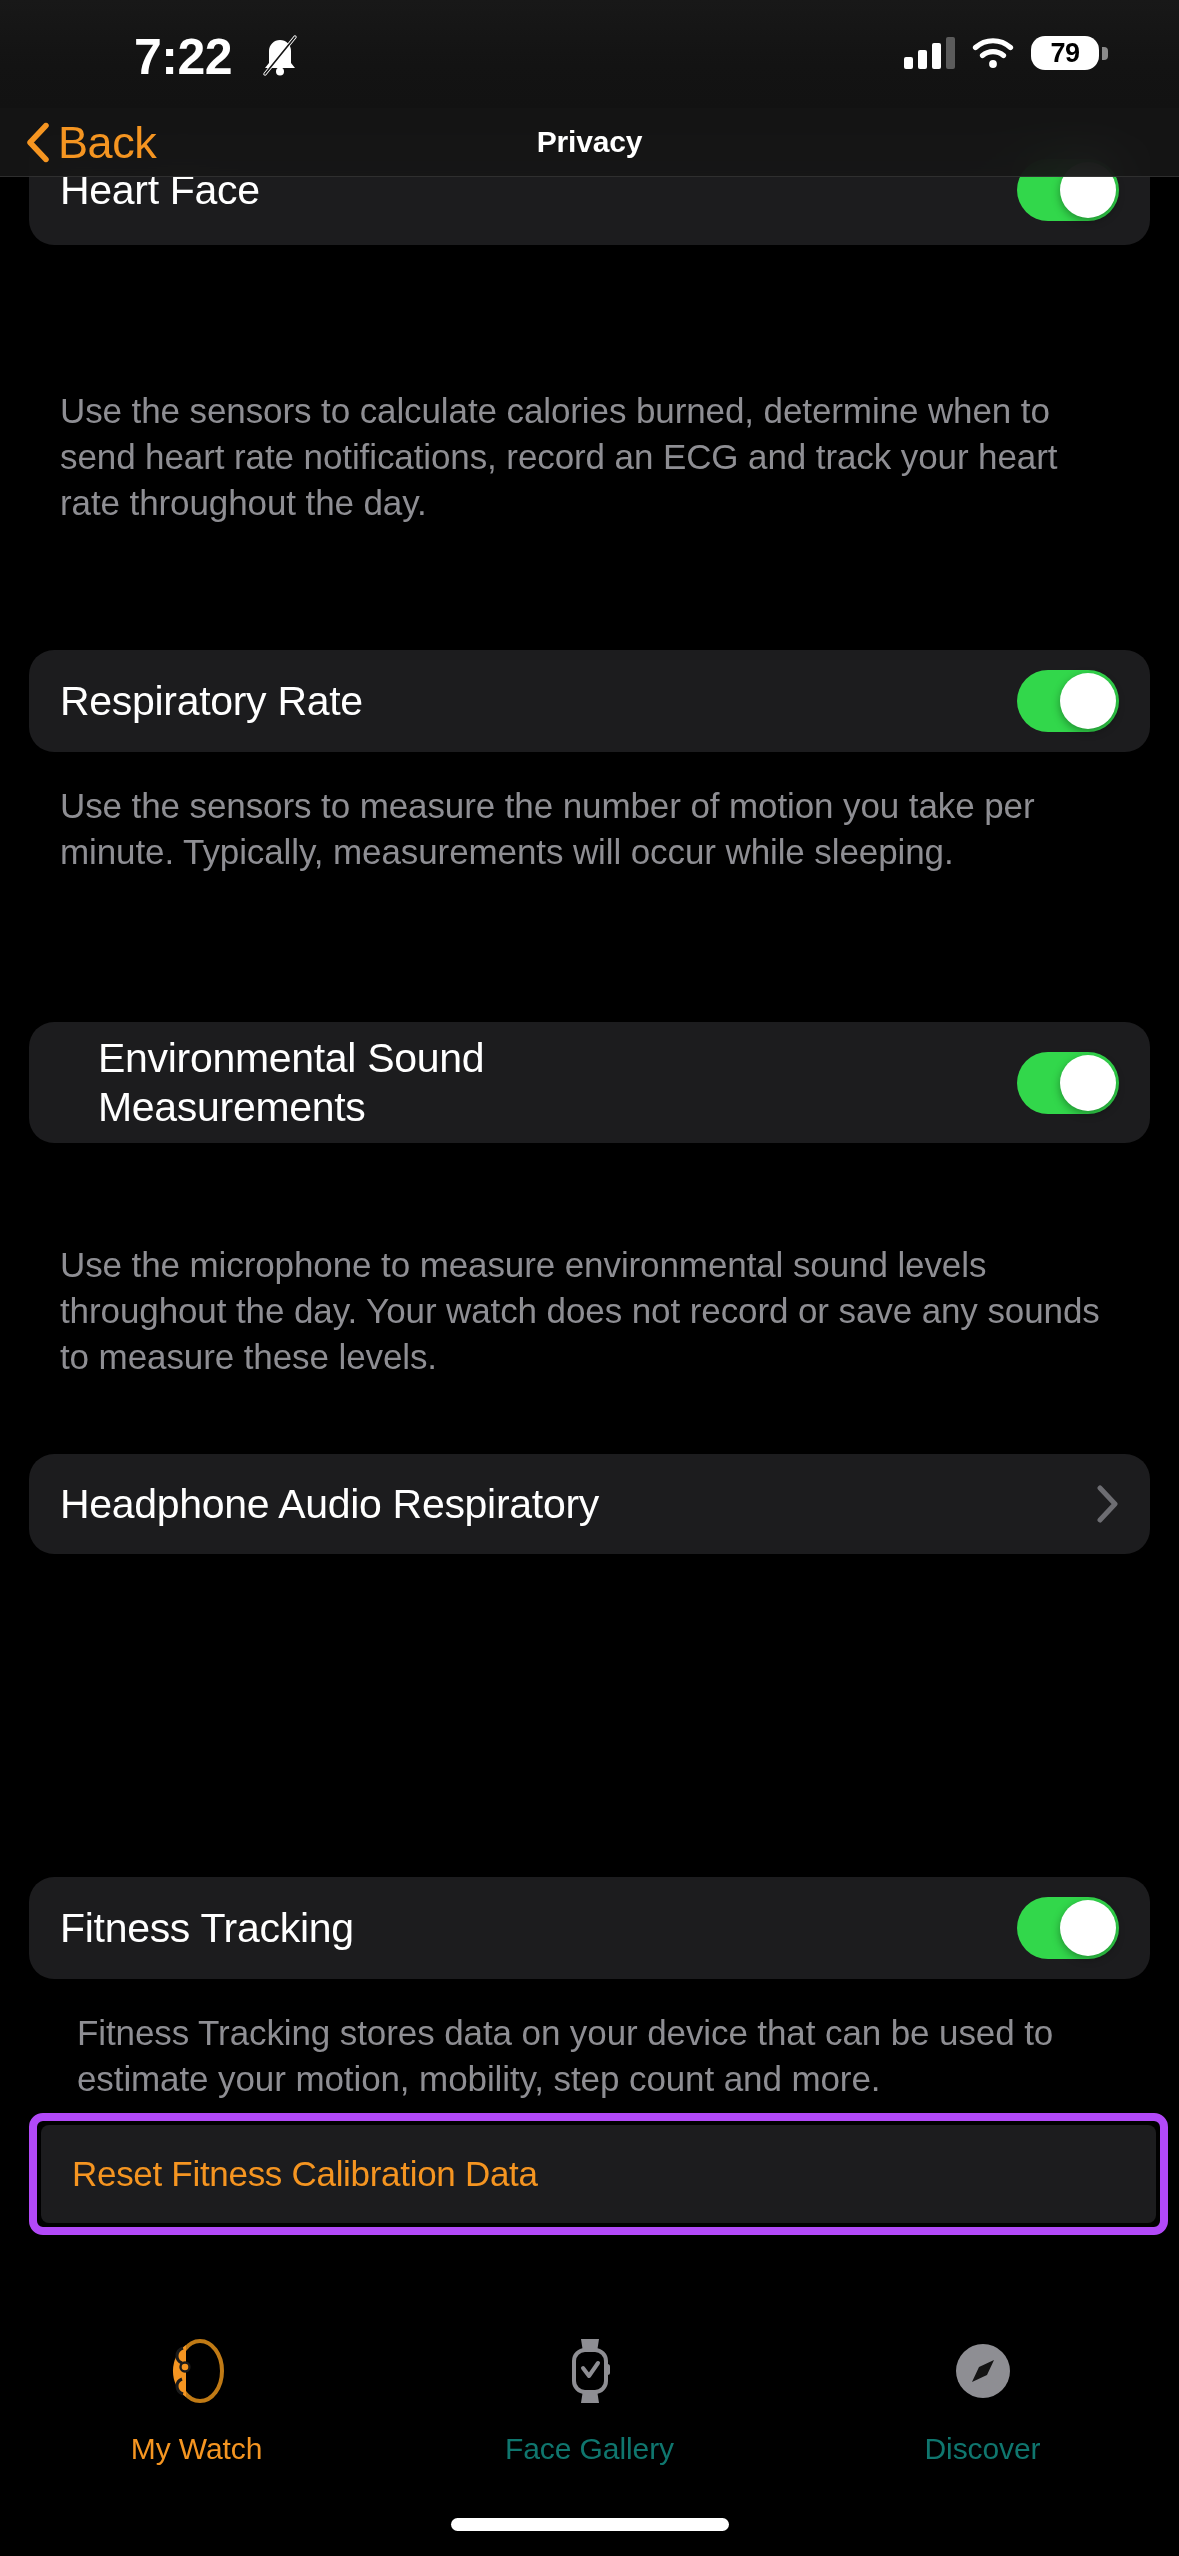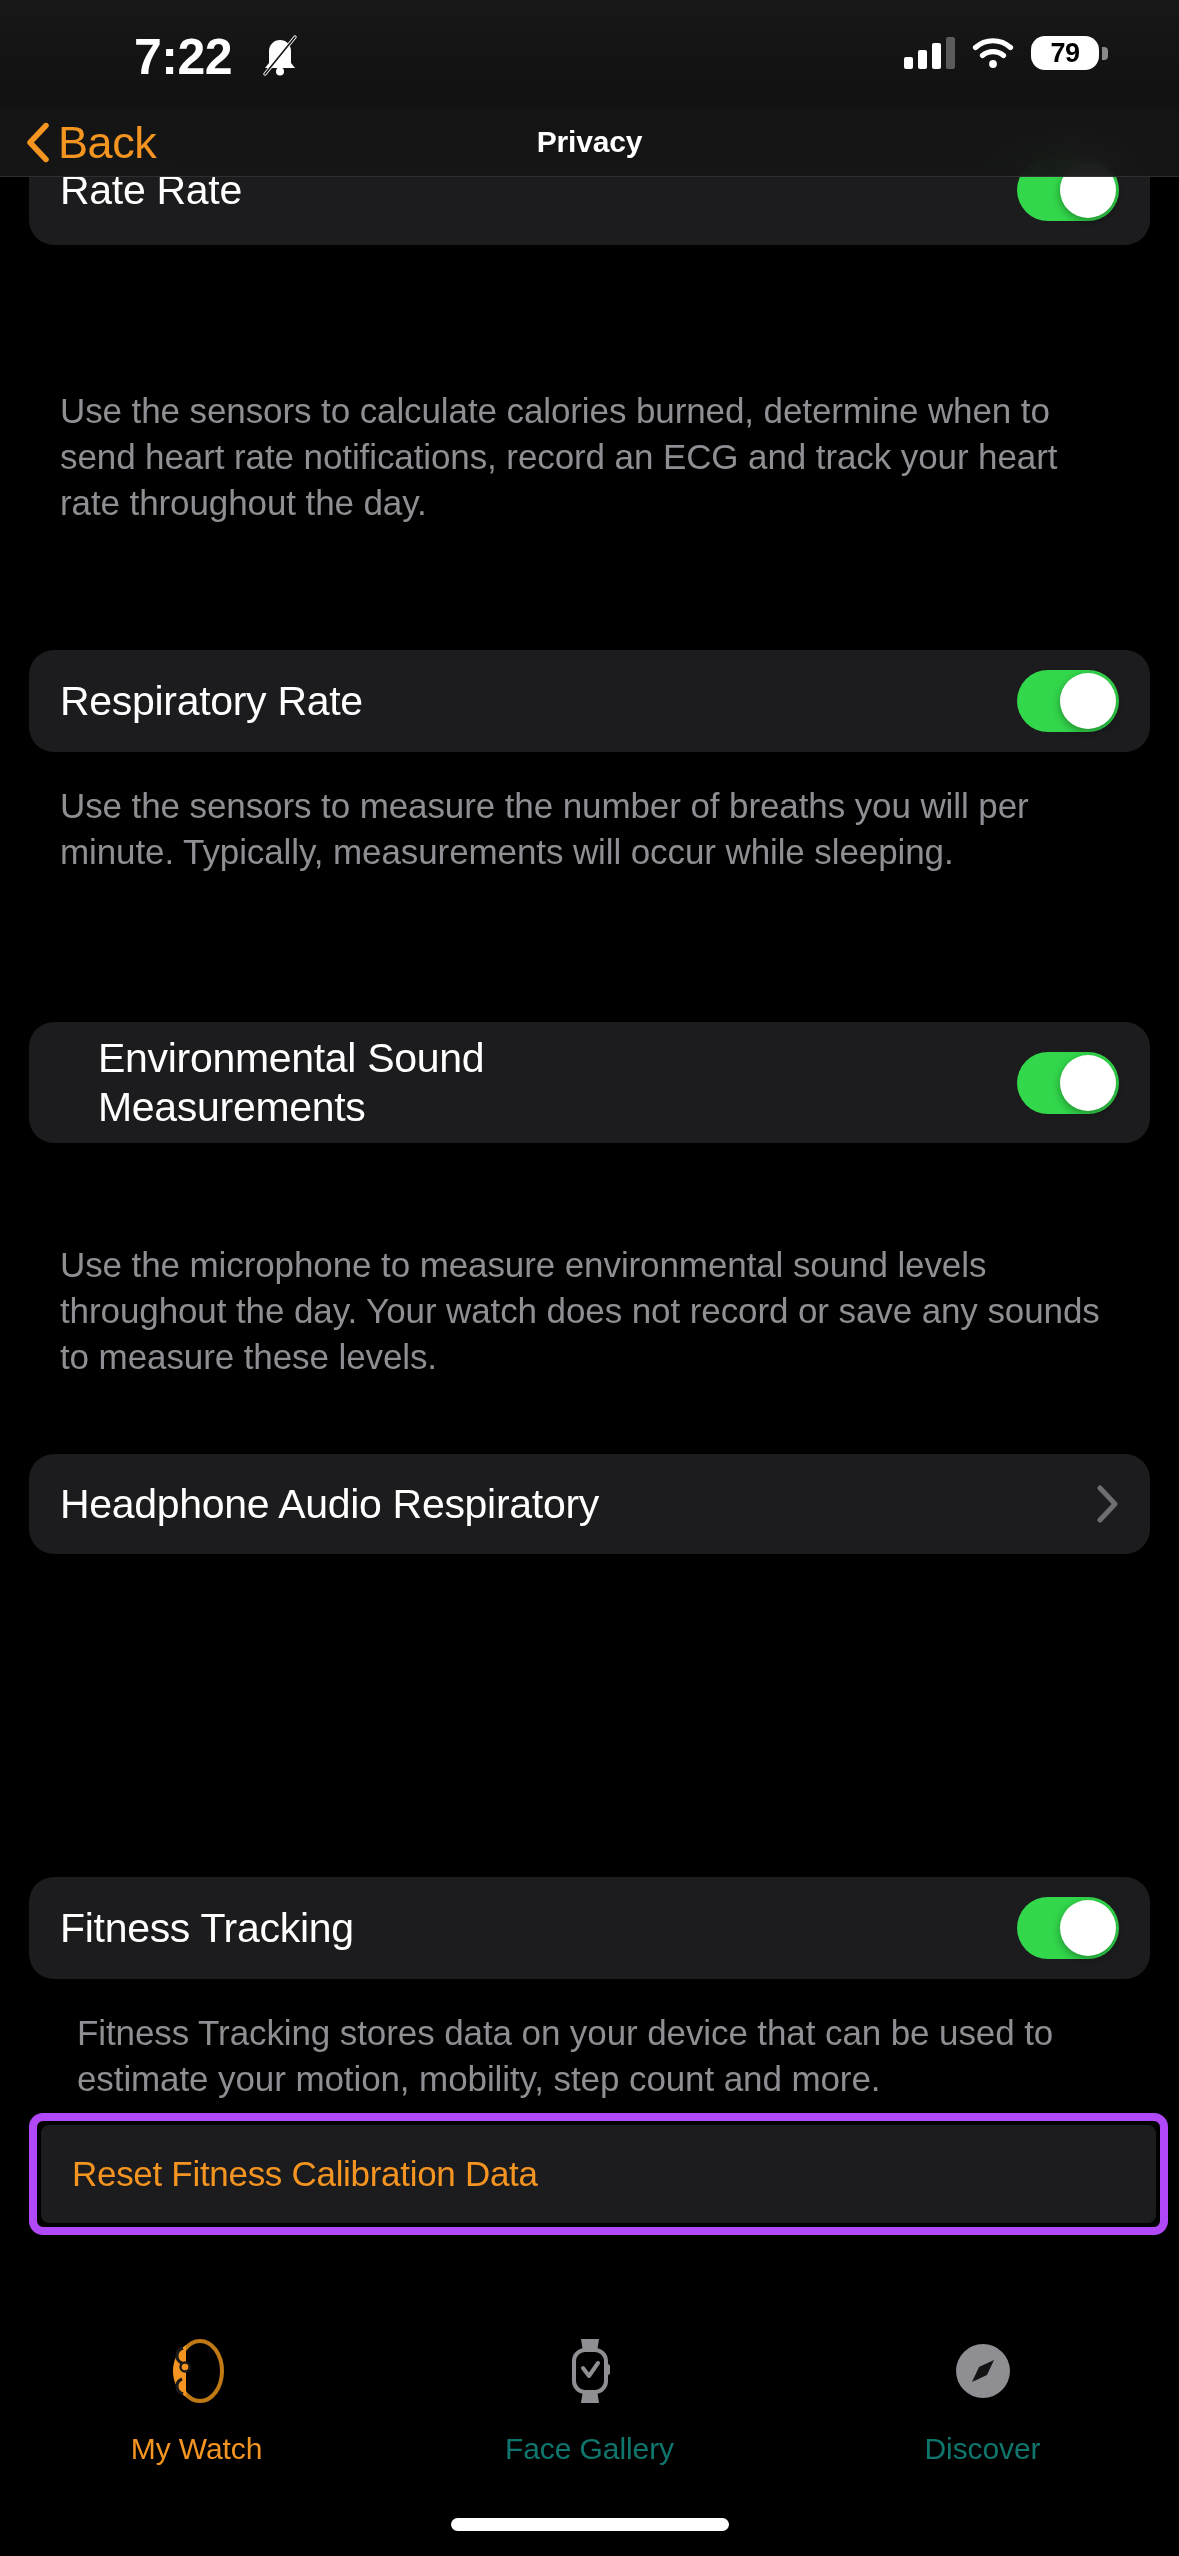--- a/index.html
+++ b/index.html
@@ -241,39 +241,39 @@
     z-index: 25;
   }
 </style>
 </head>
 <body>
 
 <div class="content">
 
   <div class="card" style="position:absolute; left:29px; top:135px; height:110px;">
     <div class="row" style="height:110px;">
-      <div class="row-title">Rate Rate</div>
+      <div class="row-title">Heart Face</div>
       <div class="toggle">
         <div class="knob"></div>
       </div>
     </div>
   </div>
 
   <div class="desc" style="position:absolute; left:29px; top:388px; width:1121px;">Use the sensors to calculate calories burned, determine when to send heart rate notifications, record an ECG and track your heart rate throughout the day.</div>
 
   <div class="card" style="position:absolute; left:29px; top:650px; height:102px;">
     <div class="row" style="height:102px;">
       <div class="row-title">Respiratory Rate</div>
       <div class="toggle">
         <div class="knob"></div>
       </div>
     </div>
   </div>
 
-  <div class="desc" style="position:absolute; left:29px; top:783px; width:1091px;">Use the sensors to measure the number of breaths you will per minute. Typically, measurements will occur while sleeping.</div>
+  <div class="desc" style="position:absolute; left:29px; top:783px; width:1091px;">Use the sensors to measure the number of motion you take per minute. Typically, measurements will occur while sleeping.</div>
 
   <div class="card" style="position:absolute; left:29px; top:1022px; height:121px;">
     <div class="row" style="height:121px;">
       <div class="row-title" style="max-width:640px;margin-left:38px;">Environmental Sound Measurements</div>
       <div class="toggle">
         <div class="knob"></div>
       </div>
     </div>
   </div>
 

